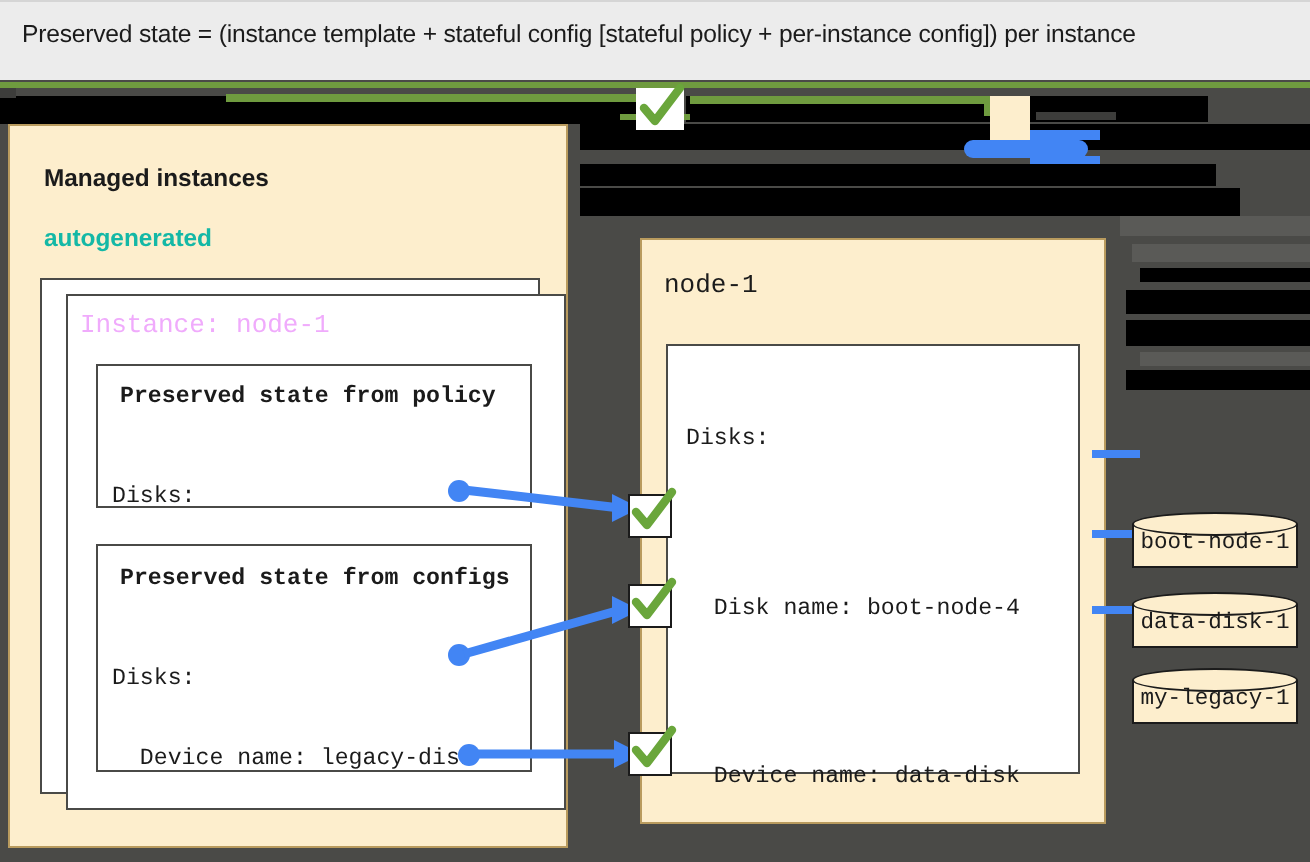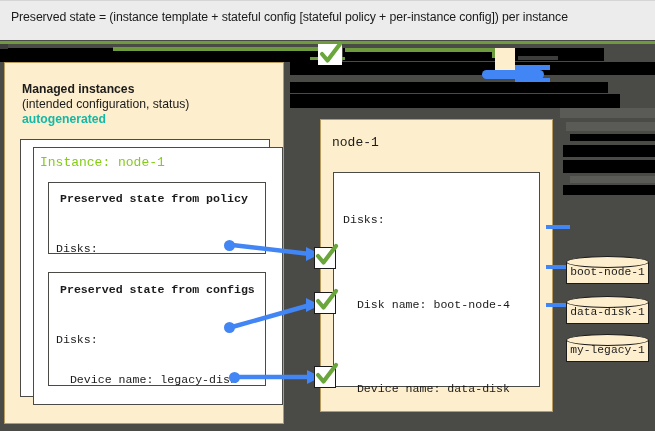--- a/index.html
+++ b/index.html
@@ -59,21 +59,21 @@
     position:absolute; left:20px; top:139px; width:250px; height:258px;
     background:#fff; border:1px solid #4a4a47;
   }
   .card-front{
     position:absolute; left:33px; top:147px; width:250px; height:258px;
     background:#fff; border:1px solid #4a4a47;
   }
   .instance-title{
     position:absolute; left:40px; top:155px;
     font-family:"Liberation Mono", monospace;
-    font-size:13px; color:#84cc16;
+    font-size:13px; color:#f0abfc;
   }
 
   .subbox{
     position:absolute; background:#fff; border:1px solid #4a4a47;
   }
   .subbox-policy{ left:48px; top:182px; width:218px; height:72px; }
   .subbox-configs{ left:48px; top:272px; width:218px; height:114px; }
 
   .mono{
     font-family:"Liberation Mono", monospace;
@@ -178,21 +178,20 @@
 
   <div class="checkbox-mark" style="left:318px; top:44px; width:24px; height:21px; border:none;">
     <div style="position:absolute; inset:0; background:#fff;"></div>
     <svg width="26" height="26" viewBox="0 0 26 26" style="left:0px; top:-3px;">
       <path d="M4 13 L9.5 19.5 L22 3" fill="none" stroke="#6aa63b" stroke-width="4.2" stroke-linecap="round" stroke-linejoin="round"></path>
     </svg>
   </div>
 
   <div class="panel-left"></div>
   <div class="panel-left-title">Managed instances</div>
-  <div class="panel-left-sub">(intended configuration, status)</div>
   <div class="panel-left-sub2">autogenerated</div>
 
   <div class="card-back"></div>
   <div class="card-front"></div>
   <div class="instance-title">Instance: node-1</div>
 
   <div class="subbox subbox-policy"></div>
   <div class="subbox-title" style="left:60px; top:192px;">Preserved state from policy</div>
   <div class="mono" style="position:absolute; left:56px; top:215px;">
     <div><span>Disks:</span></div>

